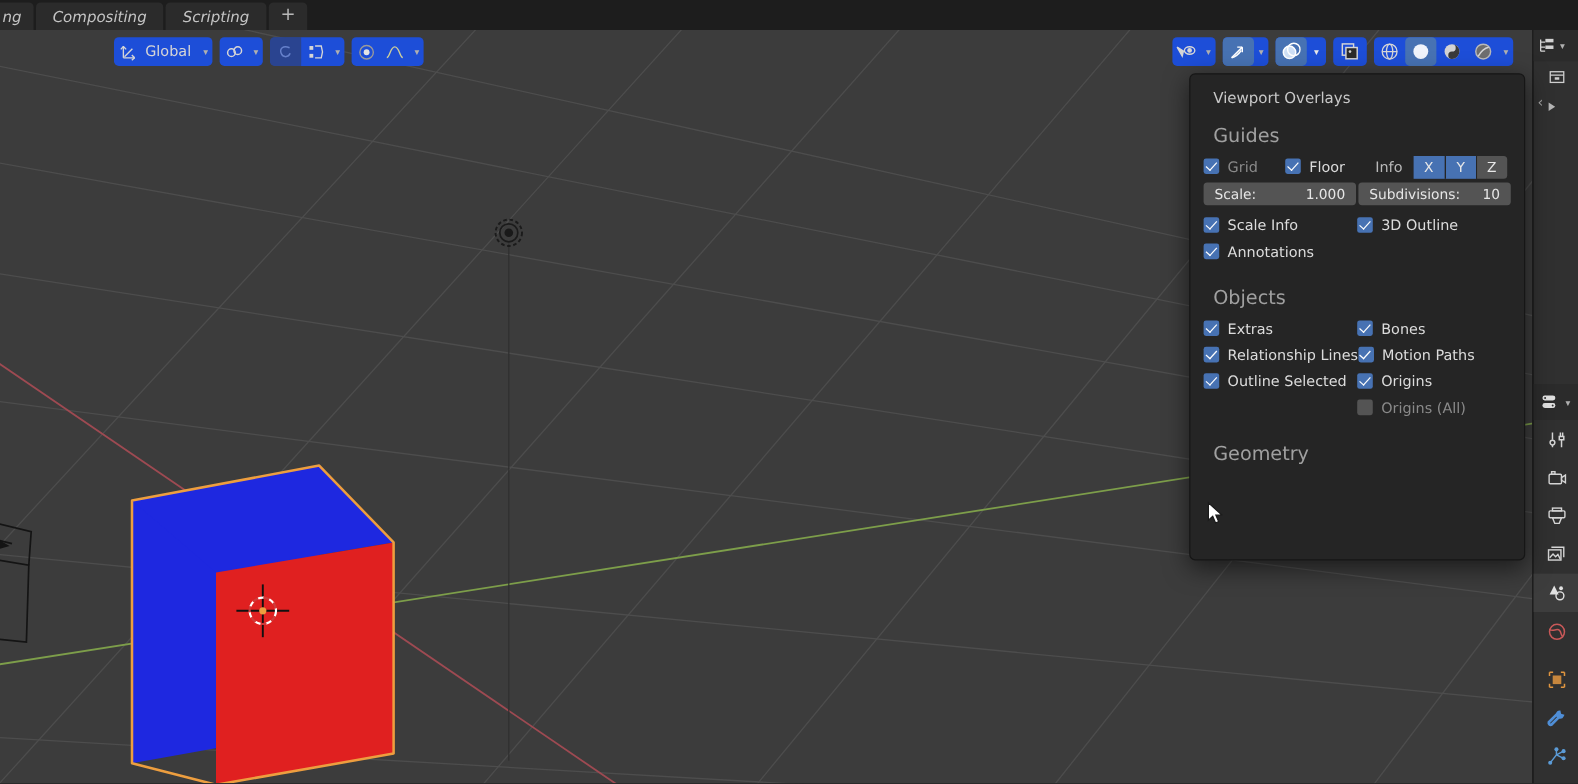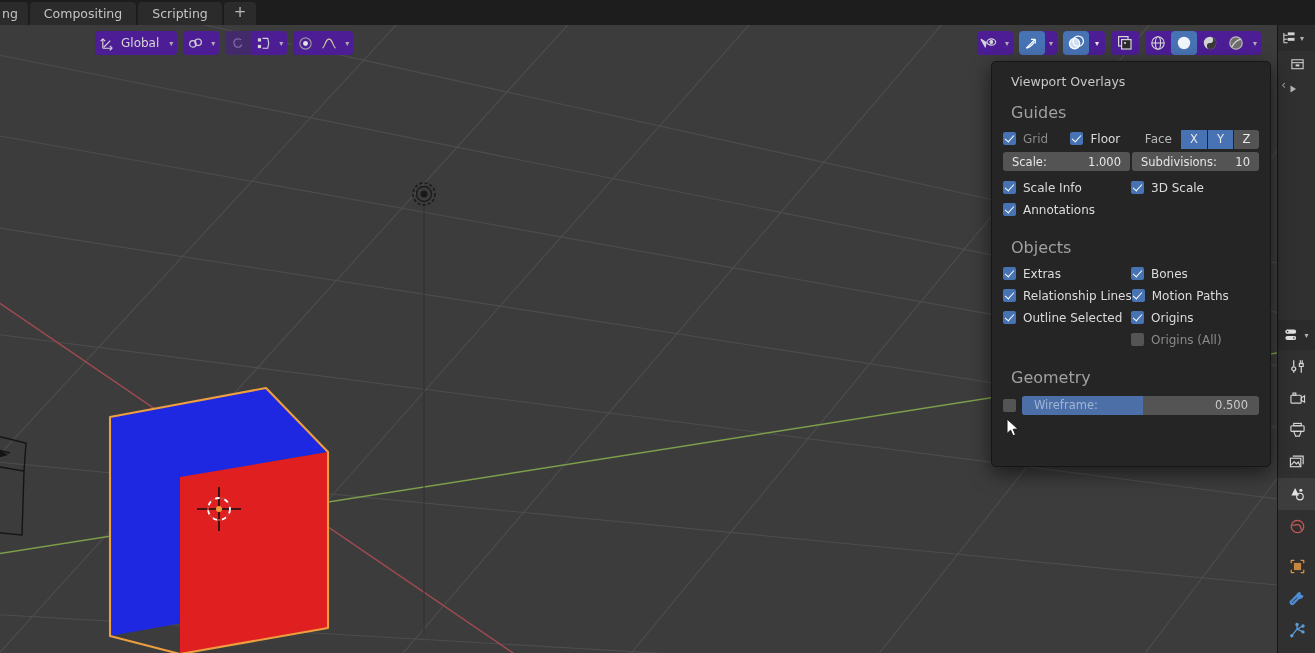--- a/index.html
+++ b/index.html
@@ -12,21 +12,21 @@
   #app { position: relative; width: 1315px; height: 653px; overflow: hidden; background:#1d1d1d; }
 
   
   #topbar {
     position: absolute; left:0; top:0; width:1315px; height:25px;
     background:#1d1d1d; display:flex; align-items:flex-end;
   }
   .tab {
     height: 23px; line-height: 23px; padding: 0 14px;
     font-size: 12.5px; color: #c4c4c4; background: #2b2b2b;
-    border-radius: 4px 4px 0 0; margin-right: 2px; white-space: nowrap;
+    border-radius: 4px 4px 0 0; margin-right: 2px; white-space: nowrap; font-style: italic;
   }
   .tab.clipped { padding-left: 2px; padding-right:10px; border-radius:0 4px 0 0;}
   .tab-plus {
     height:23px; line-height:21px; padding:0 10px; color:#b8b8b8; font-size:15px;
     background:#2b2b2b; border-radius:4px 4px 0 0;
   }
 
   
   #viewport {
     position:absolute; left:0; top:25px; width:1277px; height:628px;
@@ -34,21 +34,21 @@
   }
   #viewport svg { position:absolute; left:0; top:0; }
 
   
   #vp-header {
     position:absolute; left:0; top:25px; width:1277px; height:36px;
     display:flex; align-items:center; z-index:20;
     pointer-events:none;
   }
   .hdr-group {
-    display:flex; align-items:center; background:#4c1d95; border-radius:4px;
+    display:flex; align-items:center; background:#1d4ed8; border-radius:4px;
     height:24px; margin-right:6px; pointer-events:auto;
   }
   .hdr-btn {
     height:24px; min-width:24px; display:flex; align-items:center; justify-content:center;
     color:#d0d0d0; font-size:11px; padding:0 3px;
   }
   .hdr-btn.active { background:#4772b3; border-radius:4px; }
   .hdr-btn.dim { opacity:.45; }
   .hdr-label { color:#d6d6d6; font-size:12px; padding:0 6px 0 2px; }
   .caret { color:#b0b0b0; font-size:8px; padding:0 4px; }
@@ -356,21 +356,21 @@
     <div class="row">
       <div class="col" style="width:68px">
         <span class="chk on"></span>
         <span class="lbl off">Grid</span>
       </div>
       <div class="col" style="width:75px">
         <span class="chk on"></span>
         <span class="lbl">Floor</span>
       </div>
       <div class="axesrow" style="margin-bottom:0">
-        <span class="axes-label">Face</span>
+        <span class="axes-label">Info</span>
         <span class="axbtn on">X</span>
         <span class="axbtn on">Y</span>
         <span class="axbtn">Z</span>
       </div>
     </div>
 
     <div class="numrow">
       <div class="numfield">
         <span class="nf-lab">Scale:</span>
         <span class="nf-val">1.000</span>
@@ -381,21 +381,21 @@
       </div>
     </div>
 
     <div class="row">
       <div class="col">
         <span class="chk on"></span>
         <span class="lbl">Scale Info</span>
       </div>
       <div class="col">
         <span class="chk on"></span>
-        <span class="lbl">3D Scale</span>
+        <span class="lbl">3D Outline</span>
       </div>
     </div>
 
     <div class="row">
       <div class="col">
         <span class="chk on"></span>
         <span class="lbl">Annotations</span>
       </div>
     </div>
 
@@ -441,28 +441,20 @@
       <div class="col">
         <span class="chk"></span>
         <span class="lbl off">Origins (All)</span>
       </div>
     </div>
 
     <div class="sec-gap"></div>
 
     <div class="sec-title">Geometry</div>
 
-    <div class="sliderrow">
-      <span class="chk" style="margin-right:6px"></span>
-      <div class="slider">
-        <div class="slider-fill" style="width: 51%;"></div>
-        <span class="slider-lab">Wireframe:</span>
-        <span class="slider-val">0.500</span>
-      </div>
-    </div>
 
 
     <div style="height:16px"></div>
 
   </div>
 
   <div id="mouse-cursor" style="left: 1006px; top: 418px;">
     <svg width="14" height="20" viewBox="0 0 14 20">
       <path d="M1 1 L1 15.5 L4.6 12.2 L7 17.8 L9.5 16.6 L7.2 11.3 L12 11 Z" fill="#ffffff" stroke="#1a1a1a" stroke-width="1"></path>
     </svg>

